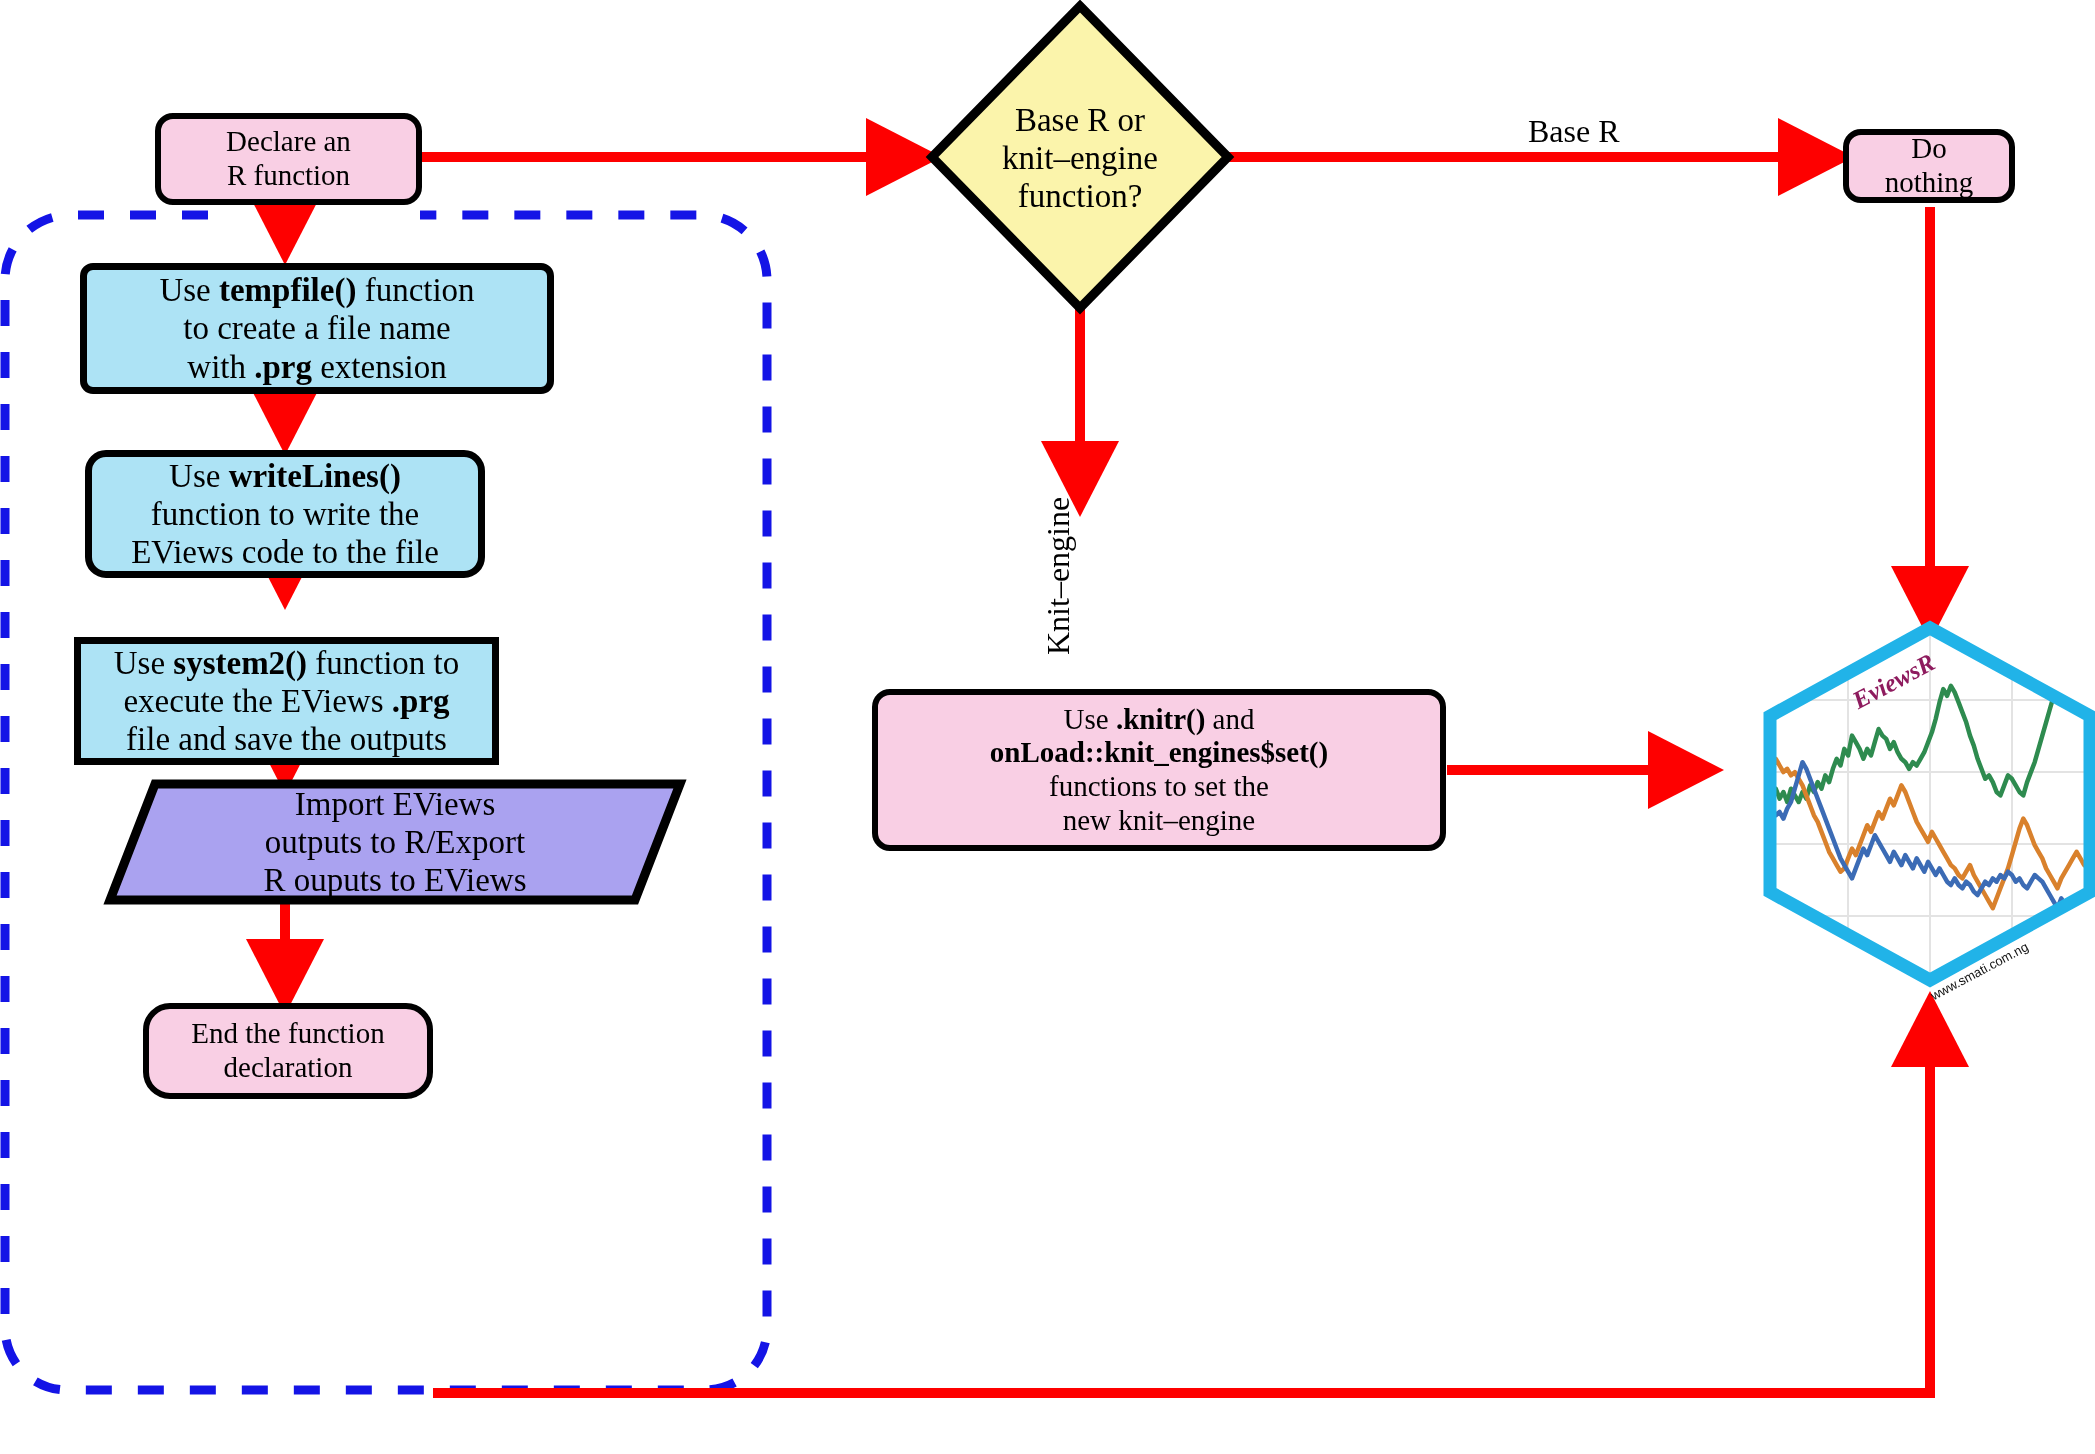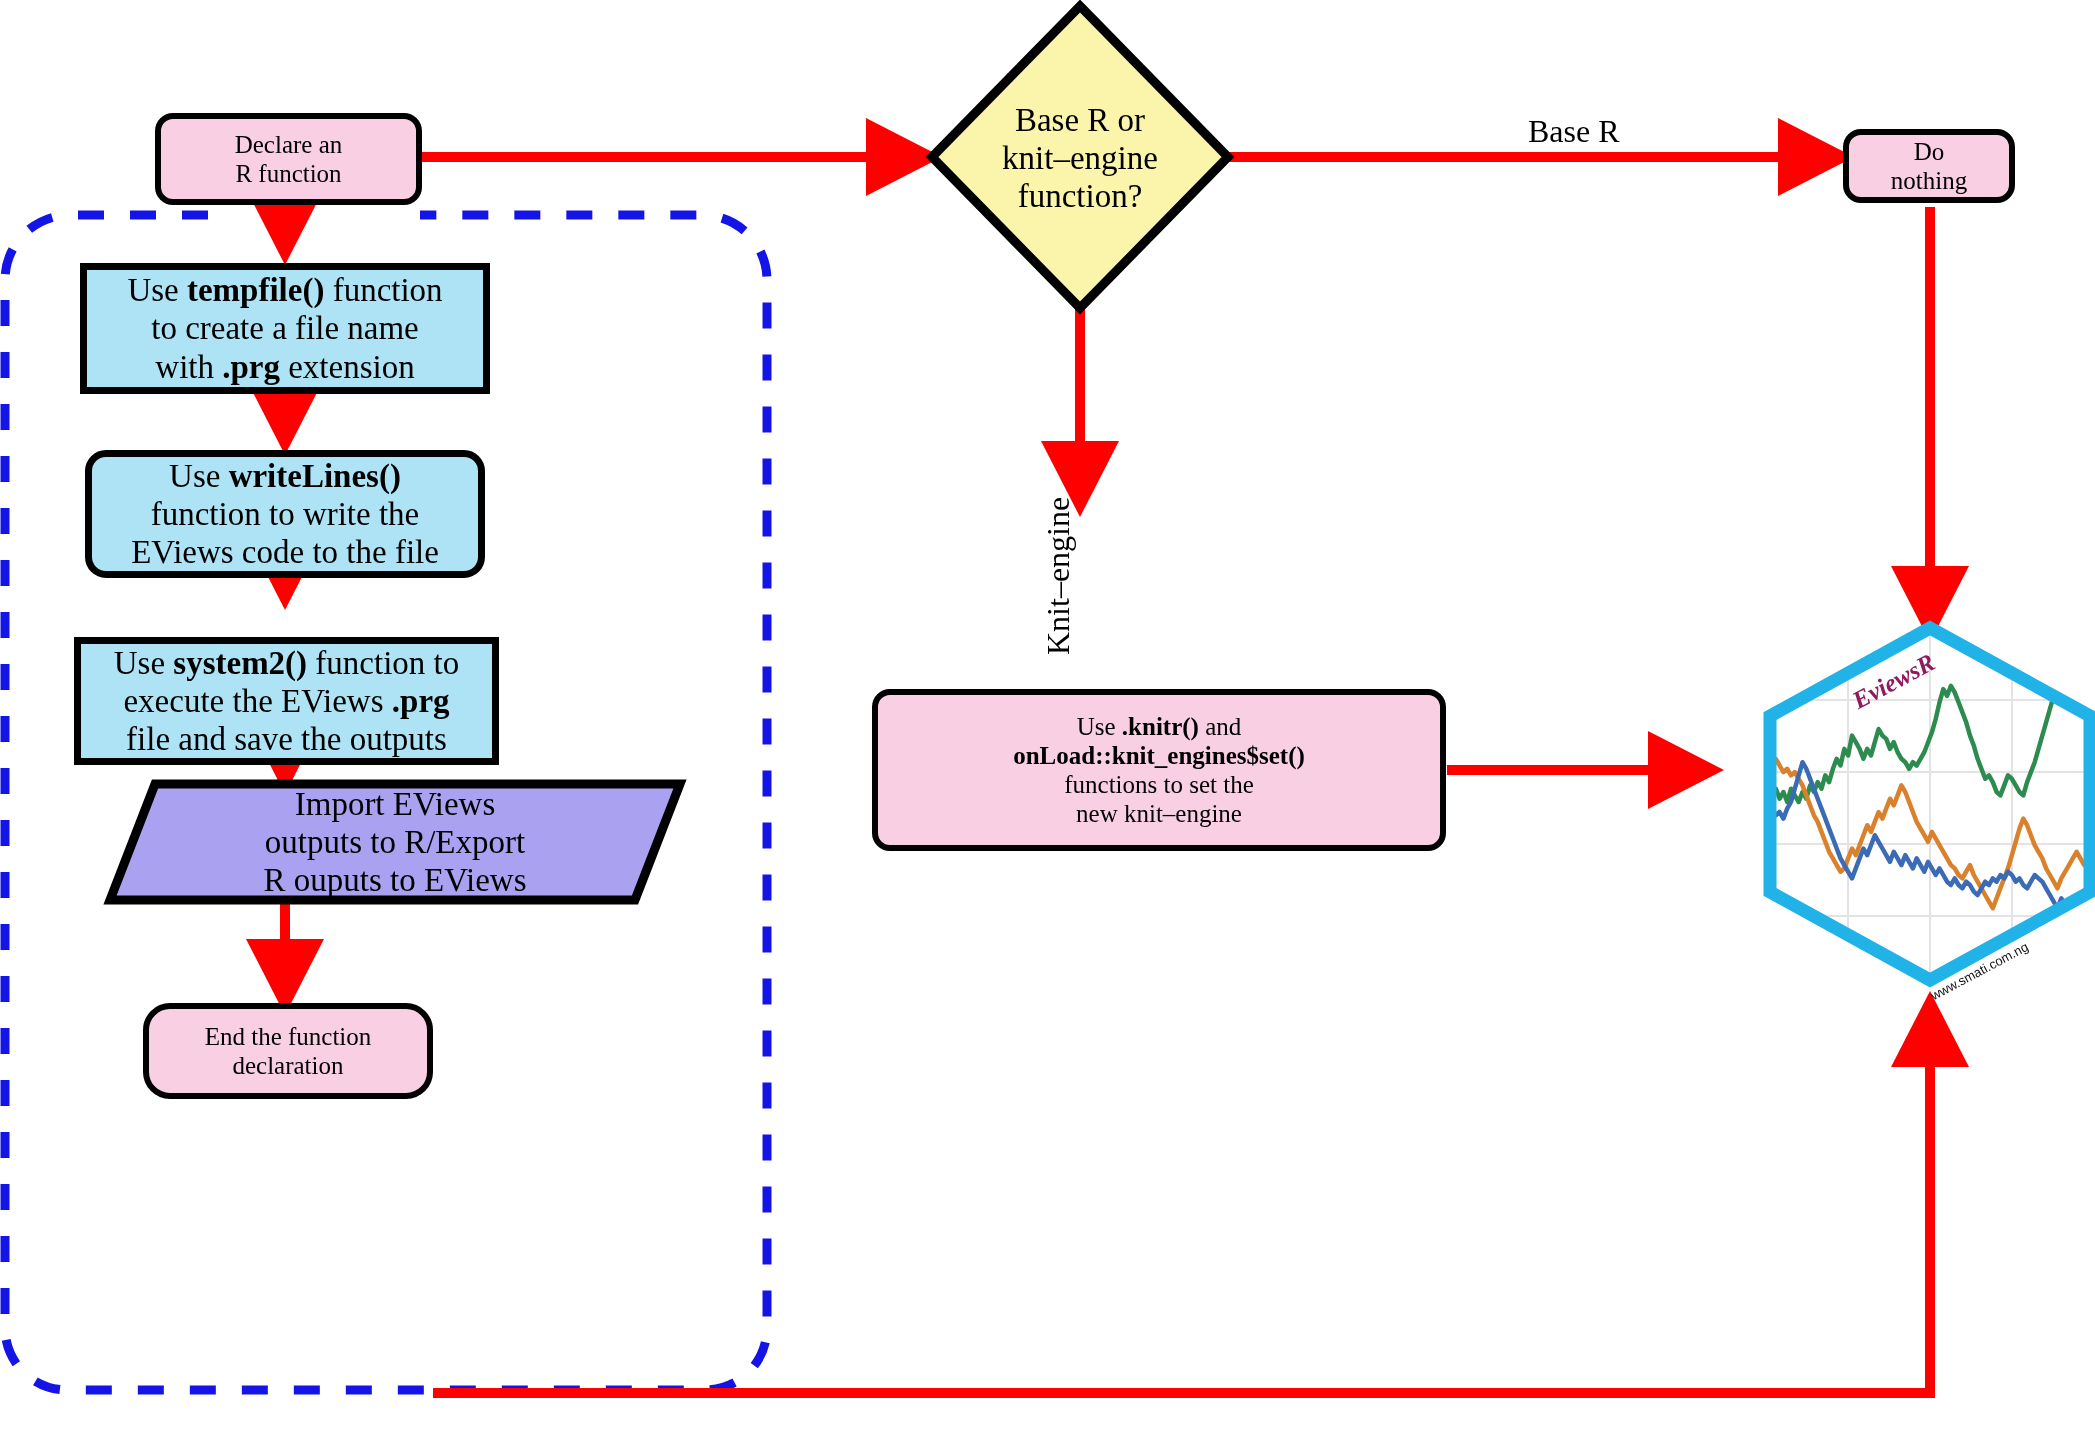--- a/index.html
+++ b/index.html
@@ -5,21 +5,21 @@
   html,body{margin:0;padding:0;background:#ffffff;}
   body{font-family:"Liberation Serif","DejaVu Serif",serif;}
   #stage{position:relative;width:2095px;height:1454px;background:#fff;overflow:hidden;}
   #edges{position:absolute;left:0;top:0;width:2095px;height:1454px;}
 
   .node{position:absolute;box-sizing:border-box;display:flex;align-items:center;
         justify-content:center;text-align:center;color:#000;line-height:1.16;}
   .node .txt{display:block;width:100%;padding:0 6px;}
 
   
-  .term{background:#f9cfe4;border:6px solid #000;border-radius:18px;font-size:25px;}
+  .term{background:#f9cfe4;border:6px solid #000;border-radius:18px;font-size:29px;}
   
   .proc{background:#ade3f5;border:7px solid #000;font-size:33px;}
   
   .io-wrap{position:absolute;}
   .io-txt{position:absolute;left:0;top:0;width:100%;height:100%;display:flex;
           align-items:center;justify-content:center;text-align:center;font-size:33px;
           line-height:1.16;color:#000;}
   
   .dec-wrap{position:absolute;}
   .dec-txt{position:absolute;left:0;top:0;width:100%;height:100%;display:flex;
@@ -101,21 +101,21 @@
           </g>
       </g>
       <polygon points="1930,628 2090,716 2090,892 1930,980 1770,892 1770,716" fill="none" stroke="#21b3e8" stroke-width="13"></polygon>
     </g>
   </svg>
 
   <div class="node term" style="left:155px;top:113px;width:267px;height:92px;">
     <span class="txt">Declare an<br>R function</span>
   </div>
 
-  <div class="node proc" style="left:80px;top:263px;width:410px;height:131px;">
+  <div class="node proc" style="left:80px;top:263px;width:474px;height:131px;border-radius:13px;">
     <span class="txt">Use <b>tempfile()</b> function<br>to create a file name<br>with <b>.prg</b> extension</span>
   </div>
 
   <div class="node proc" style="left:85px;top:450px;width:400px;height:128px;border-radius:21px;">
     <span class="txt">Use <b>writeLines()</b><br>function to write the<br>EViews code to the file</span>
   </div>
 
   <div class="node proc" style="left:74px;top:604px;width:425px;height:128px;margin-top:33px;">
     <span class="txt">Use <b>system2()</b> function to<br>execute the EViews <b>.prg</b><br>file and save the outputs</span>
   </div>

